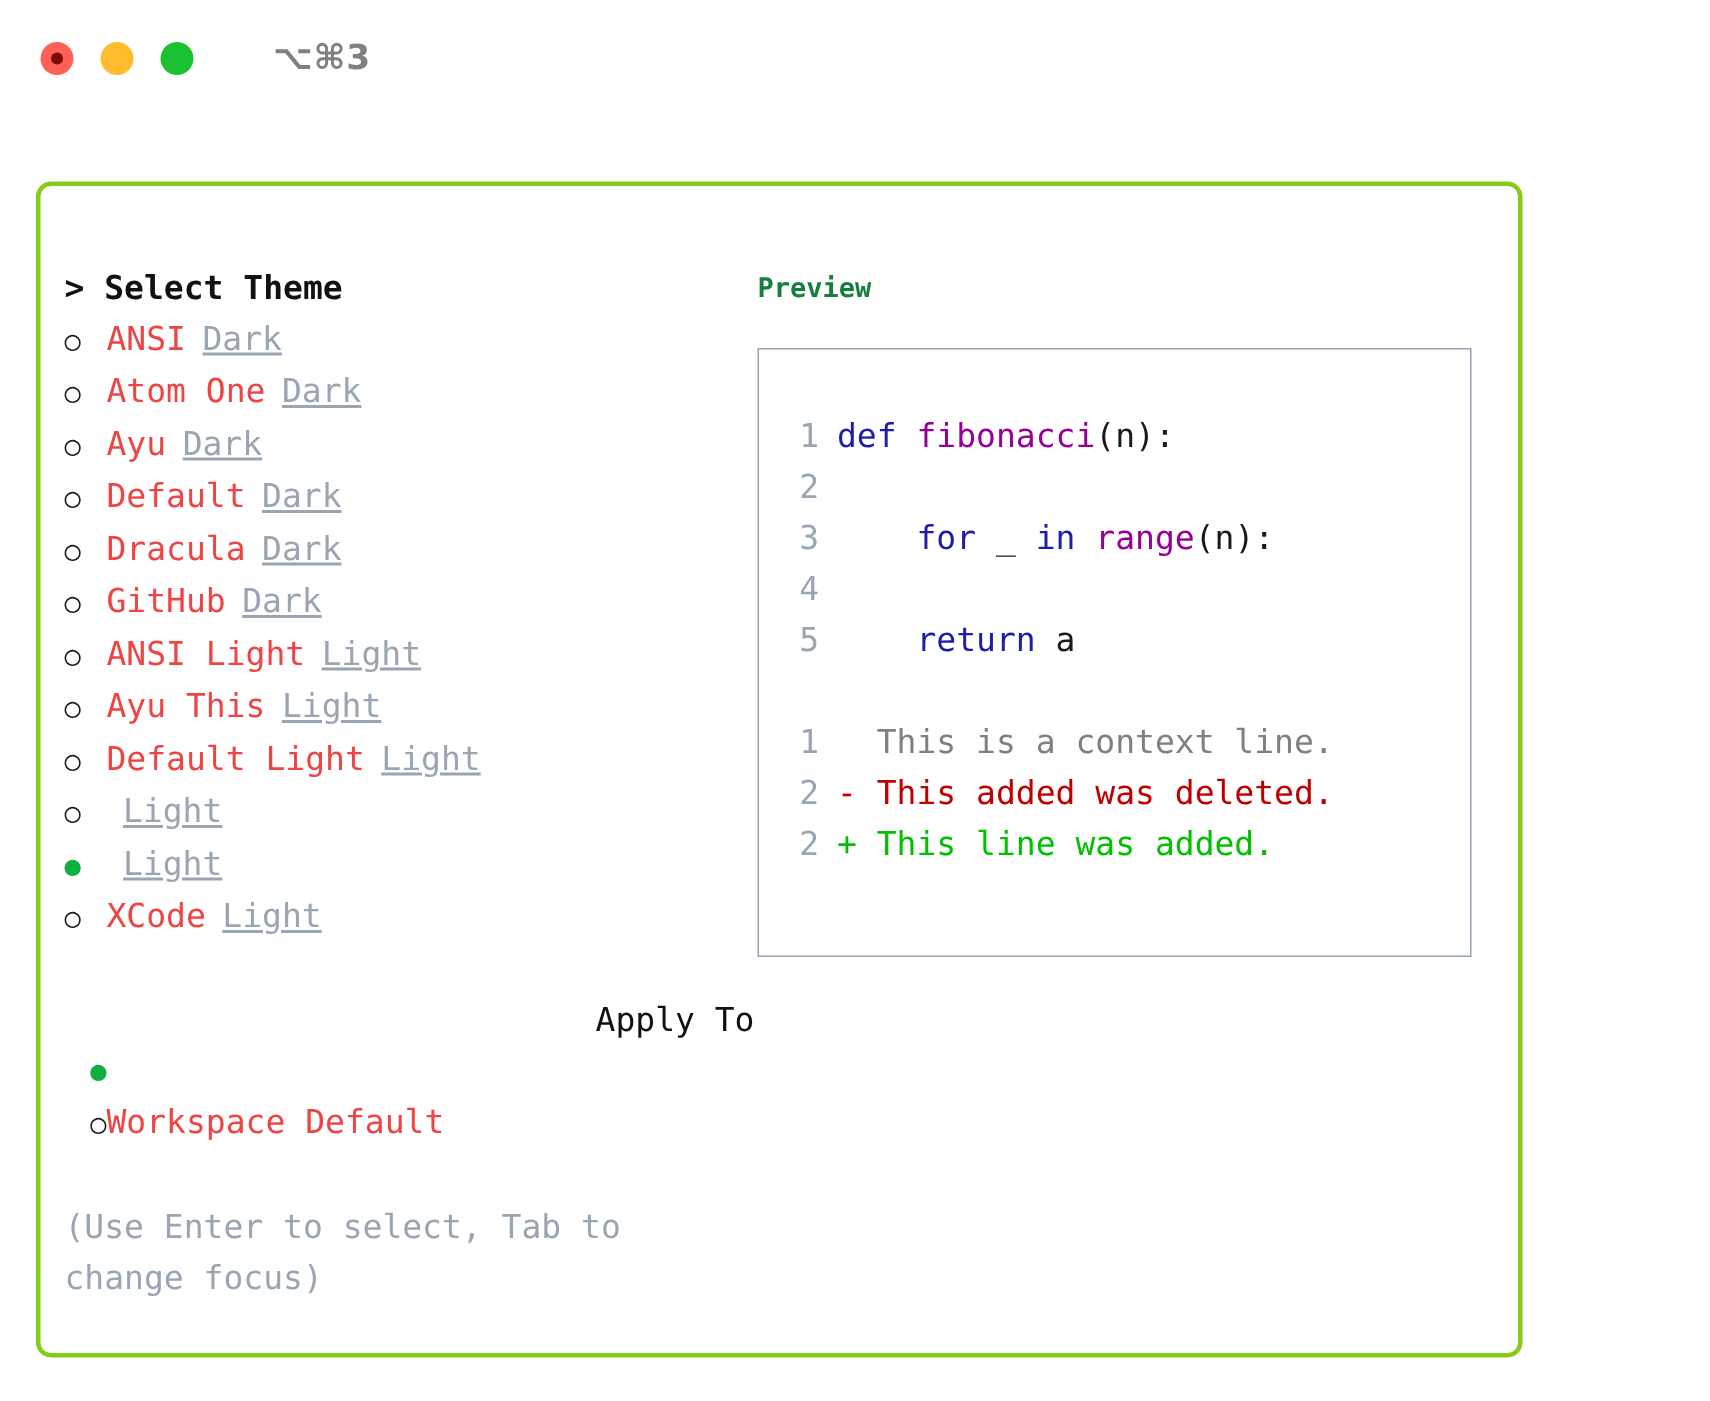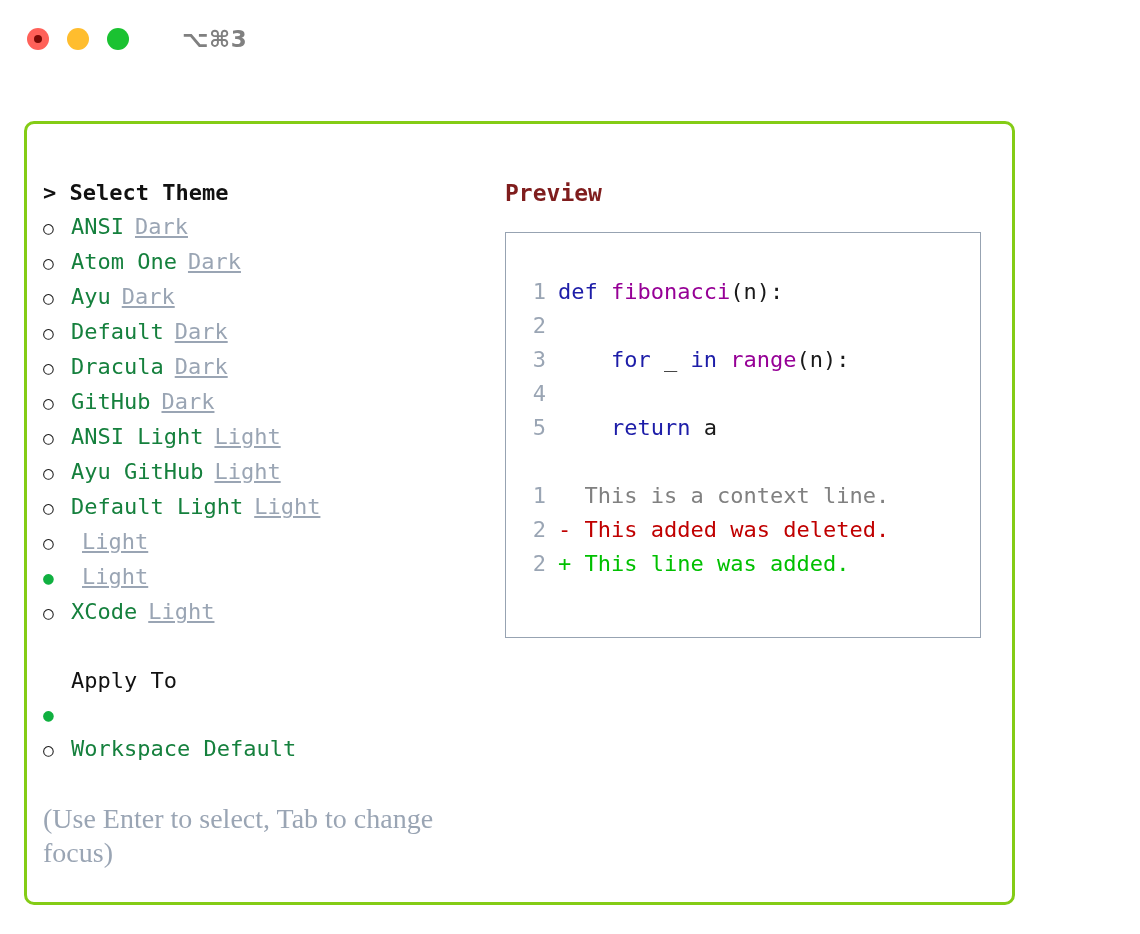--- a/index.html
+++ b/index.html
@@ -113,46 +113,45 @@
     white-space: pre;
   }
   .bullet {
     width: 28px;
     flex: none;
     color: #1a1a1a;
     font-size: 18px;
     line-height: 34px;
   }
   .opt-row.selected .bullet { color: #10b040; }
-  .opt-label { color: #15803d; }
+  .opt-label { color: #ef4444; }
   .opt-row.selected .opt-label { color: #10b040; }
   .opt-badge { color: #9aa5b4; padding-left: 11px; text-decoration: underline; }
 
-  #apply-block { margin-top: 34px; }
+  #apply-block { margin-top: 34px; text-align: right; }
 
   #hint-text {
     margin-top: 35px;
-    font-size: 28px;
+    font-size: 22px;
     line-height: 34px;
     color: #9aa5b4;
     width: 420px;
-    font-family: Liberation Serif, serif;
   }
 
   
   #preview-column {
     position: absolute;
     left: 478px;
     top: 52px;
     width: 500px;
   }
   #preview-title {
-    font-size: 23px;
-    line-height: 34px;
-    color: #7f1d1d;
+    font-size: 18px;
+    line-height: 34px;
+    color: #15803d;
     font-weight: 700;
     white-space: pre;
   }
   #preview-box {
     margin-top: 22px;
     width: 476px;
     height: 406px;
     border: 1px solid #97a3b2;
     box-sizing: border-box;
     background: #ffffff;
@@ -206,21 +205,21 @@
       <div class="section-head"><span class="caret">&gt; </span><span>Select Theme</span></div>
 
       <div id="theme-options">
           <div class="opt-row"><span class="bullet">○</span><span class="opt-label">ANSI</span><span class="opt-badge">Dark</span></div>
           <div class="opt-row"><span class="bullet">○</span><span class="opt-label">Atom One</span><span class="opt-badge">Dark</span></div>
           <div class="opt-row"><span class="bullet">○</span><span class="opt-label">Ayu</span><span class="opt-badge">Dark</span></div>
           <div class="opt-row"><span class="bullet">○</span><span class="opt-label">Default</span><span class="opt-badge">Dark</span></div>
           <div class="opt-row"><span class="bullet">○</span><span class="opt-label">Dracula</span><span class="opt-badge">Dark</span></div>
           <div class="opt-row"><span class="bullet">○</span><span class="opt-label">GitHub</span><span class="opt-badge">Dark</span></div>
           <div class="opt-row"><span class="bullet">○</span><span class="opt-label">ANSI Light</span><span class="opt-badge">Light</span></div>
-          <div class="opt-row"><span class="bullet">○</span><span class="opt-label">Ayu GitHub</span><span class="opt-badge">Light</span></div>
+          <div class="opt-row"><span class="bullet">○</span><span class="opt-label">Ayu This</span><span class="opt-badge">Light</span></div>
           <div class="opt-row"><span class="bullet">○</span><span class="opt-label">Default Light</span><span class="opt-badge">Light</span></div>
           <div class="opt-row"><span class="bullet">○</span><span class="opt-badge">Light</span></div>
           <div class="opt-row selected"><span class="bullet">●</span><span class="opt-badge">Light</span></div>
           <div class="opt-row"><span class="bullet">○</span><span class="opt-label">XCode</span><span class="opt-badge">Light</span></div>
         </div>
 
       <div id="apply-block">
         <div class="section-head plain">Apply To</div>
         <div id="apply-options">
             <div class="opt-row selected"><span class="bullet">●</span></div>

